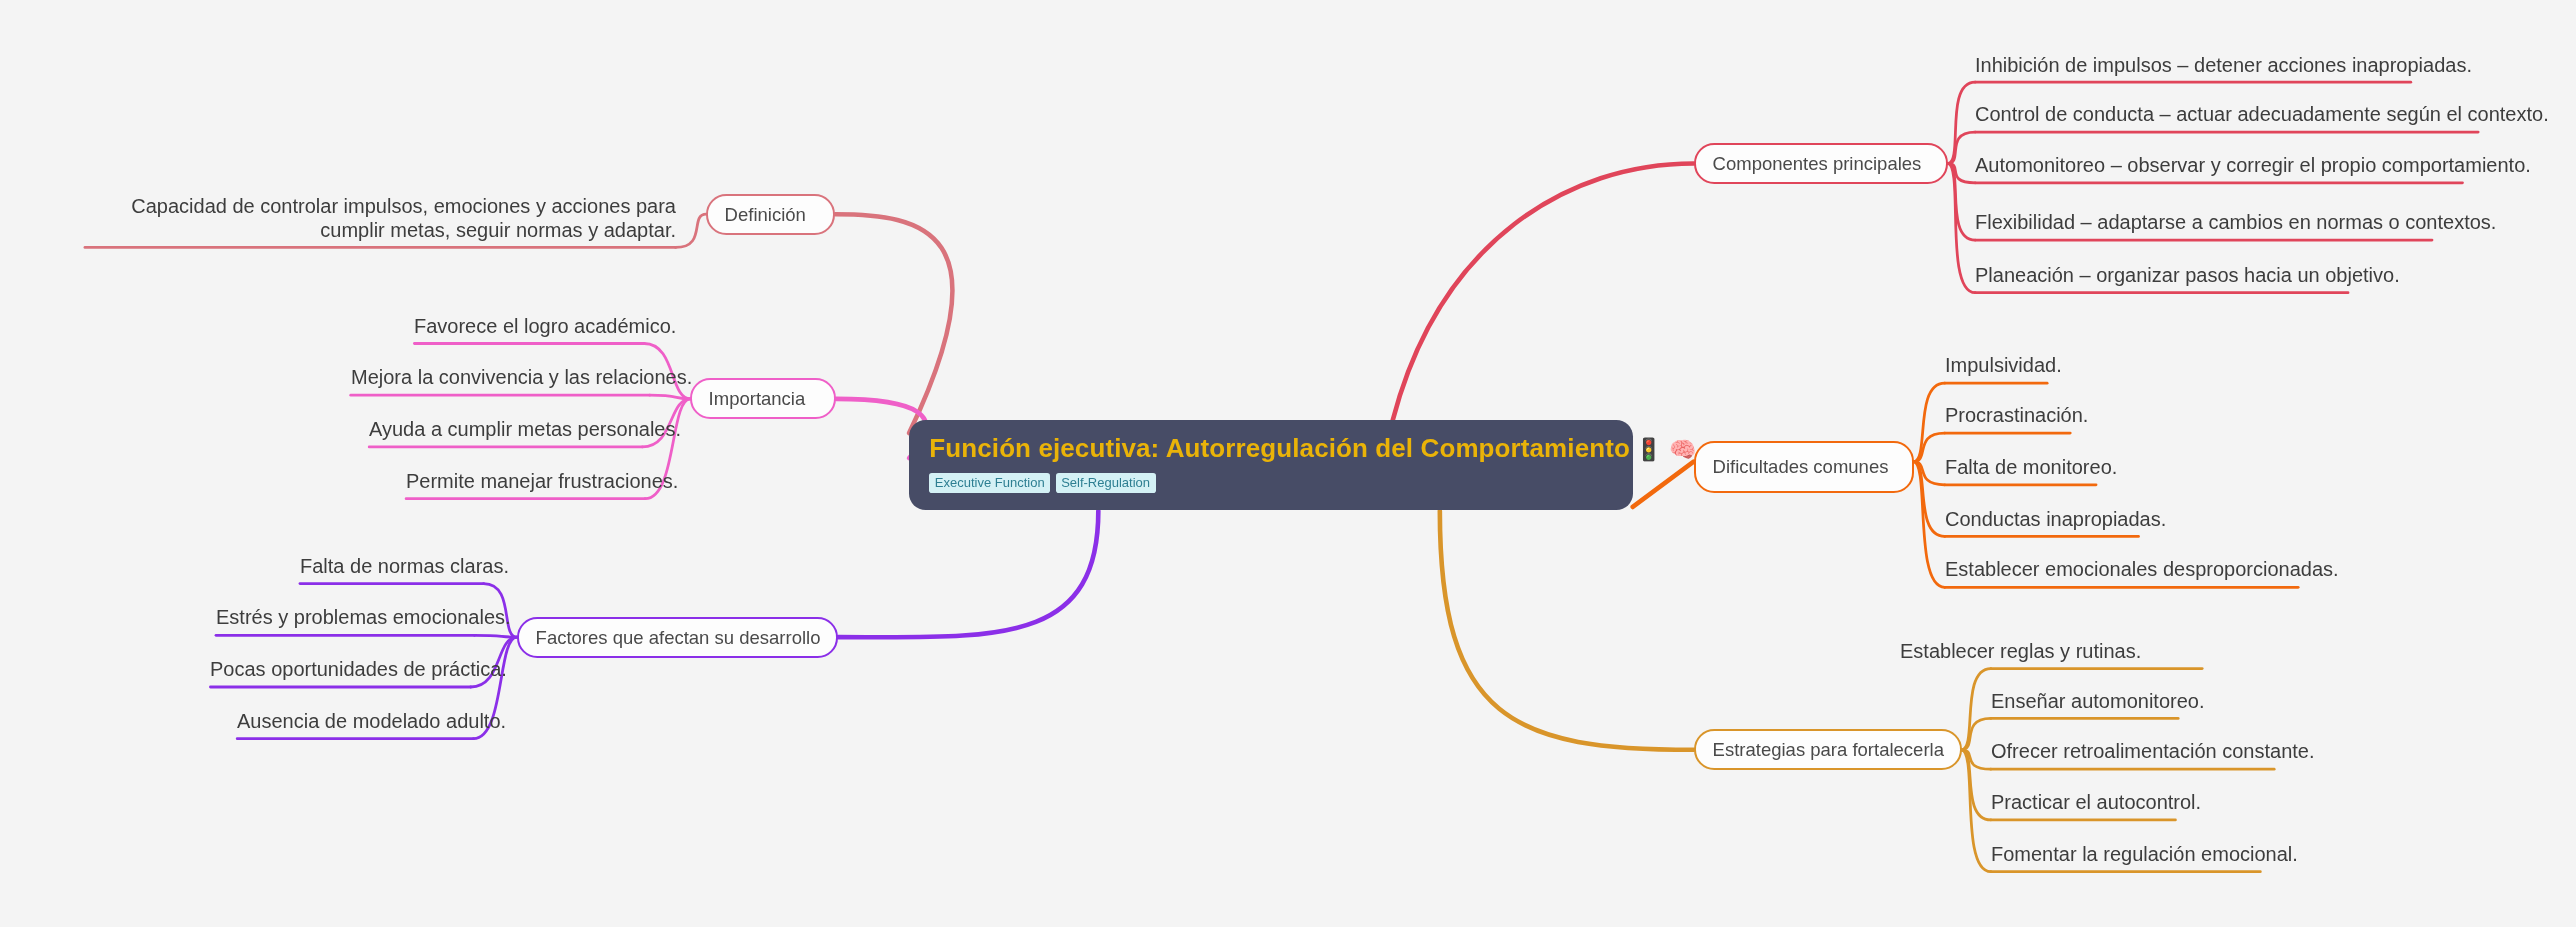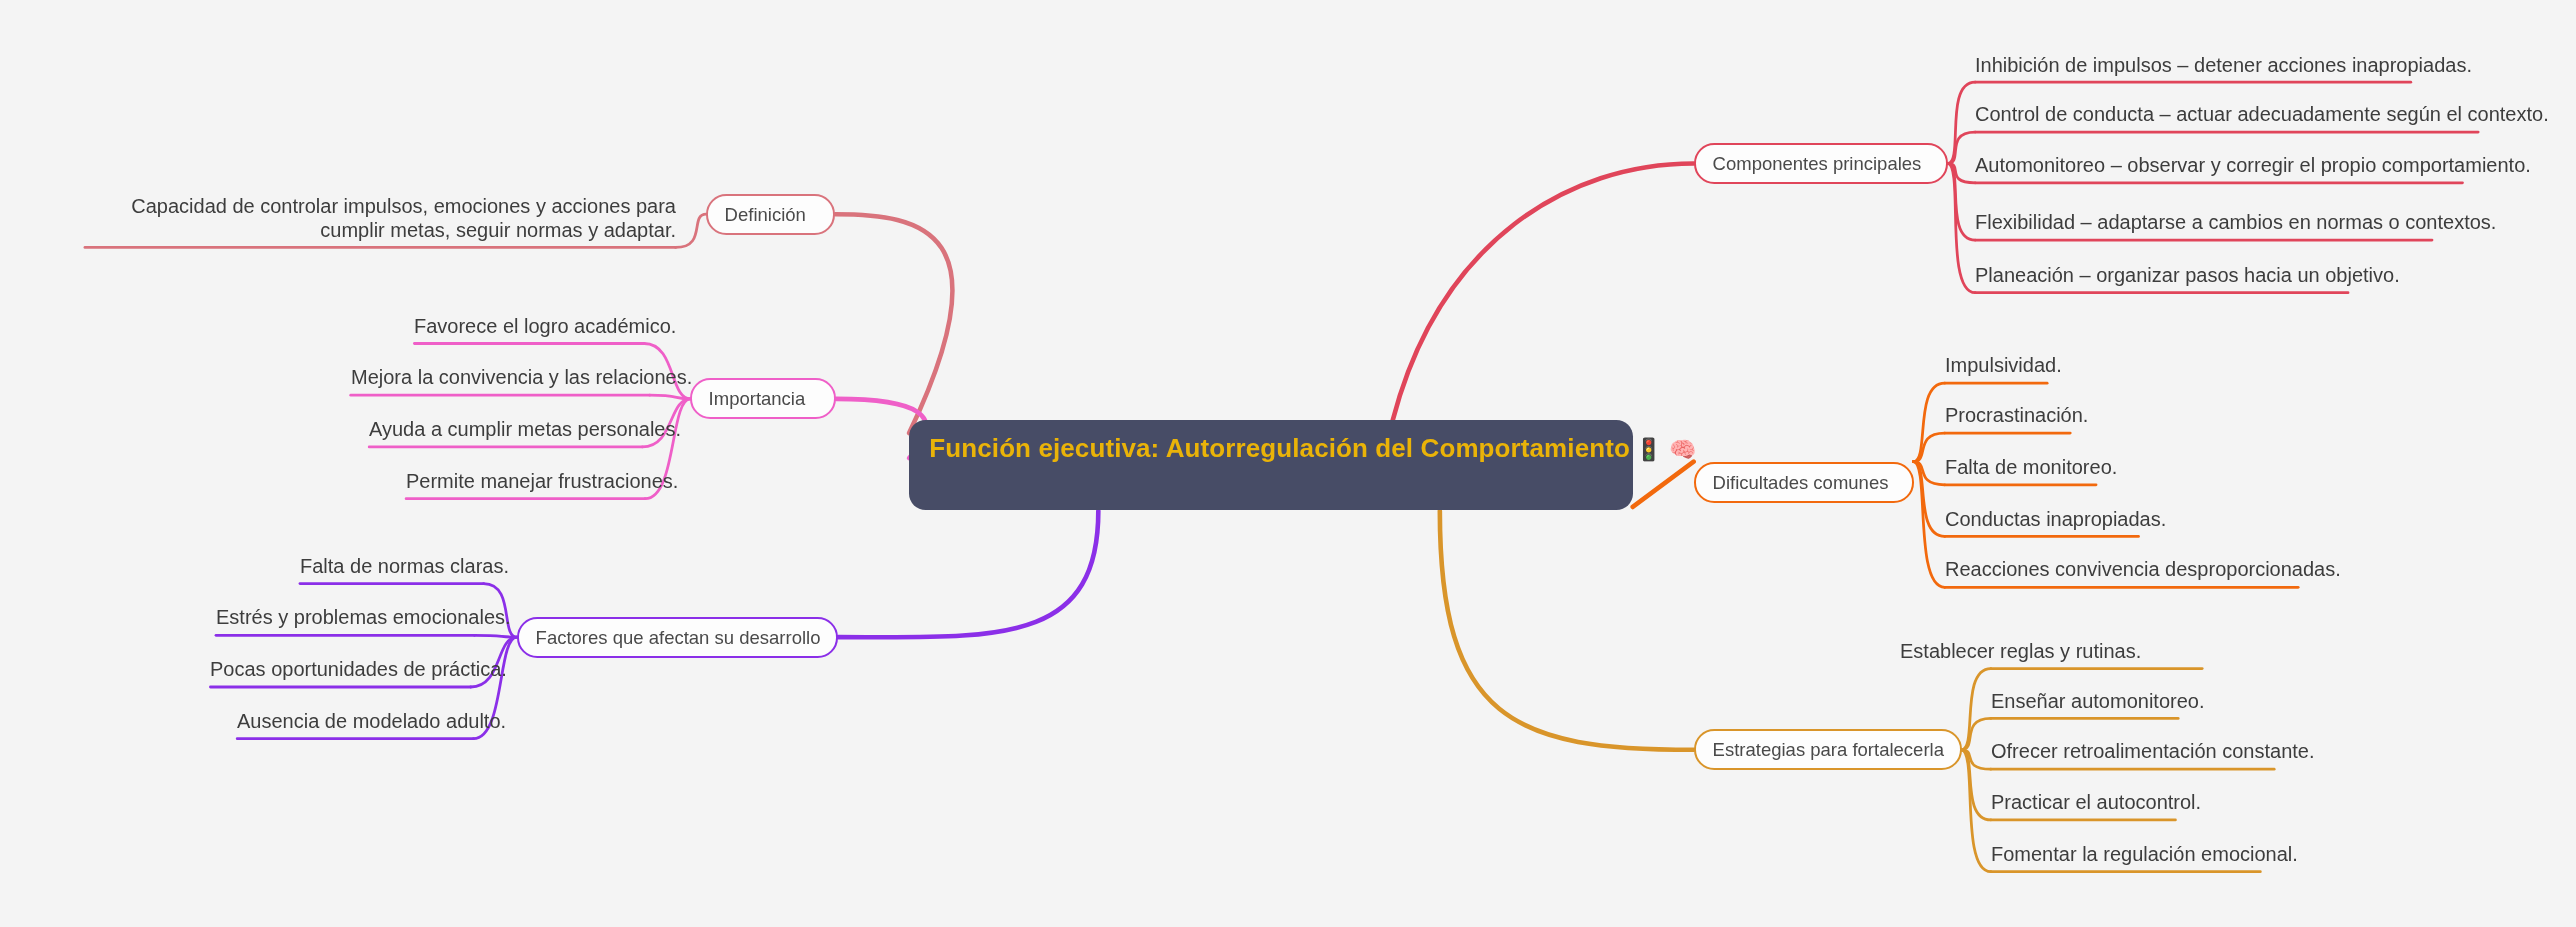--- a/index.html
+++ b/index.html
@@ -143,39 +143,43 @@
       <path d="M 228 744 L 510 744" fill="none" stroke="#8b2fe8" stroke-width="3" stroke-linecap="round"></path>
       <path d="M 560 690 C 537.5 690, 544 744, 510 744" fill="none" stroke="#8b2fe8" stroke-width="3" stroke-linecap="round"></path>
       <path d="M 257 800 L 513 800" fill="none" stroke="#8b2fe8" stroke-width="3" stroke-linecap="round"></path>
       <path d="M 560 690 C 538.85 690, 547 800, 513 800" fill="none" stroke="#8b2fe8" stroke-width="3" stroke-linecap="round"></path>
     </svg>
 
   <div class="root-node">
     <div class="root-title">
       <span>Función ejecutiva: Autorregulación del Comportamiento</span><span class="root-emoji">🚦 🧠</span>
     </div>
+    <div class="root-tags">
+      <span class="tag">Executive Function</span>
+      <span class="tag">Self-Regulation</span>
+    </div>
   </div>
 
   <div id="nodes">
       <div class="topic" style="left: 1694px; top: 143px; width: 254px; height: 41px; border-color: rgb(224, 69, 90);">
         <span>Componentes principales</span>
       </div>
       <div class="leaf right" style="left: 1975px; top: 53px;">Inhibición de impulsos – detener acciones inapropiadas.</div>
       <div class="leaf right" style="left: 1975px; top: 102px;">Control de conducta – actuar adecuadamente según el contexto.</div>
       <div class="leaf right" style="left: 1975px; top: 153px;">Automonitoreo – observar y corregir el propio comportamiento.</div>
       <div class="leaf right" style="left: 1975px; top: 210px;">Flexibilidad – adaptarse a cambios en normas o contextos.</div>
       <div class="leaf right" style="left: 1975px; top: 263px;">Planeación – organizar pasos hacia un objetivo.</div>
-      <div class="topic" style="left: 1694px; top: 441px; width: 220px; height: 41px; border-color: rgb(242, 105, 13); margin-top: 21px;">
+      <div class="topic" style="left: 1694px; top: 441px; width: 220px; height: 52px; border-color: rgb(242, 105, 13);">
         <span>Dificultades comunes</span>
       </div>
       <div class="leaf right" style="left: 1945px; top: 353px;">Impulsividad.</div>
       <div class="leaf right" style="left: 1945px; top: 403px;">Procrastinación.</div>
       <div class="leaf right" style="left: 1945px; top: 455px;">Falta de monitoreo.</div>
       <div class="leaf right" style="left: 1945px; top: 507px;">Conductas inapropiadas.</div>
-      <div class="leaf right" style="left: 1945px; top: 557px;">Reacciones convivencia desproporcionadas.</div>
+      <div class="leaf right" style="left: 1945px; top: 557px;">Establecer emocionales desproporcionadas.</div>
       <div class="topic" style="left: 1694px; top: 729px; width: 268px; height: 41px; border-color: rgb(217, 149, 42);">
         <span>Estrategias para fortalecerla</span>
       </div>
       <div class="leaf right" style="left: 1900px; top: 639px; text-align: center;">Establecer reglas y rutinas.</div>
       <div class="leaf right" style="left: 1991px; top: 689px;">Enseñar automonitoreo.</div>
       <div class="leaf right" style="left: 1991px; top: 739px;">Ofrecer retroalimentación constante.</div>
       <div class="leaf right" style="left: 1991px; top: 790px;">Practicar el autocontrol.</div>
       <div class="leaf right" style="left: 1991px; top: 842px;">Fomentar la regulación emocional.</div>
       <div class="topic" style="left: 706px; top: 194px; width: 129px; height: 41px; border-color: rgb(217, 115, 124);">
         <span>Definición</span>

